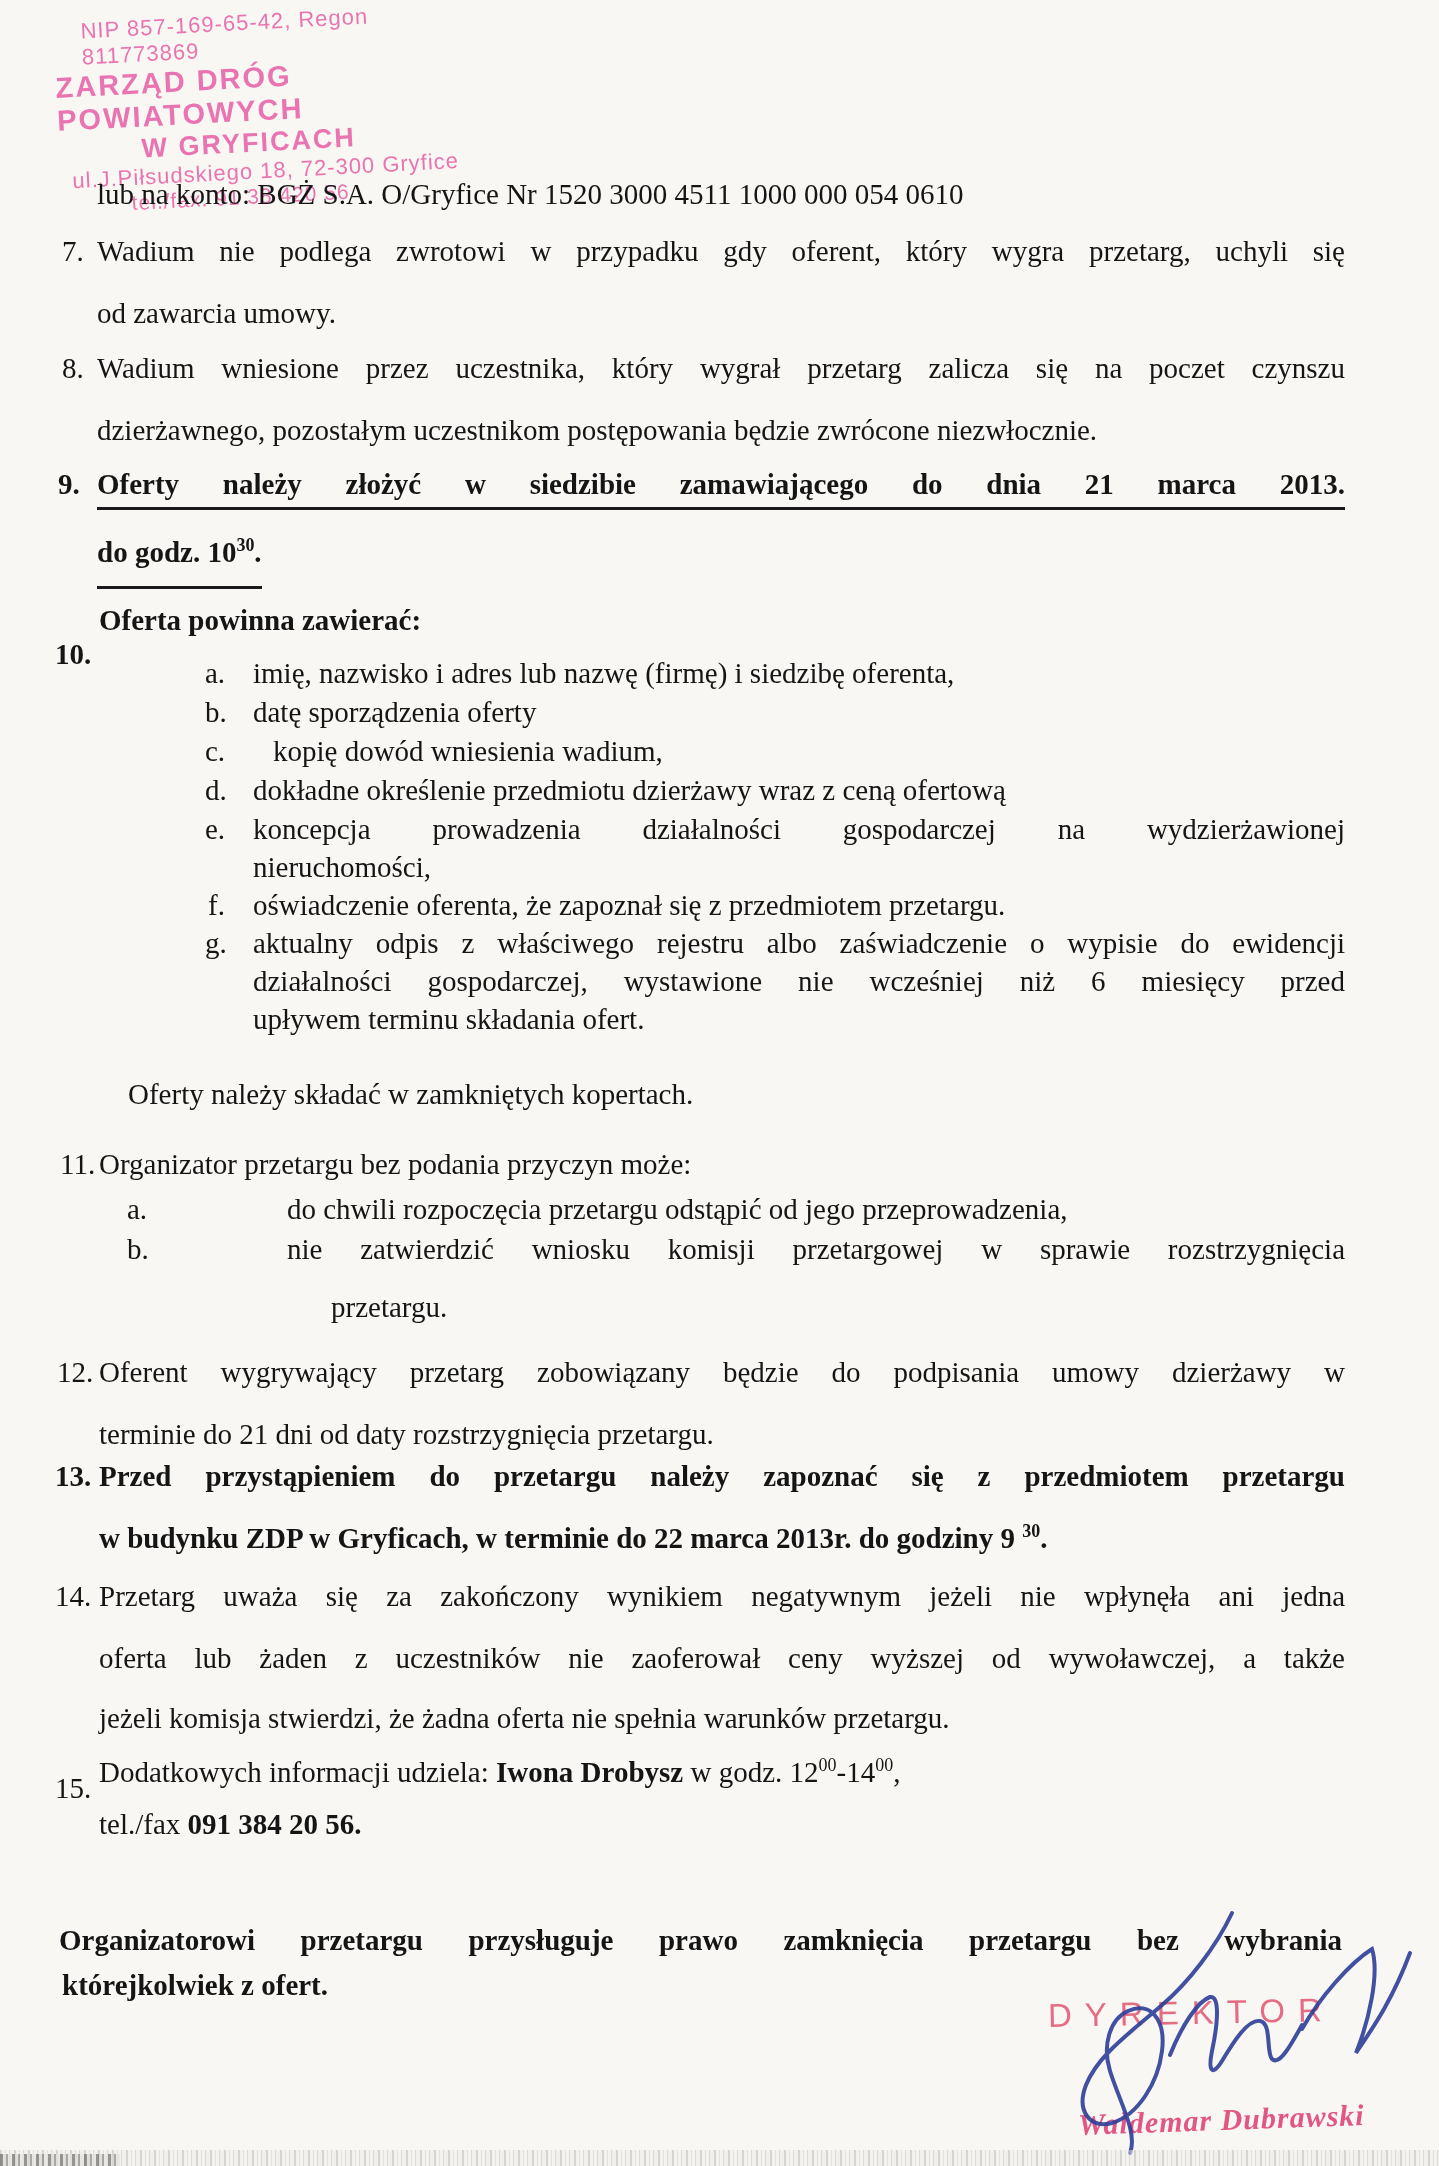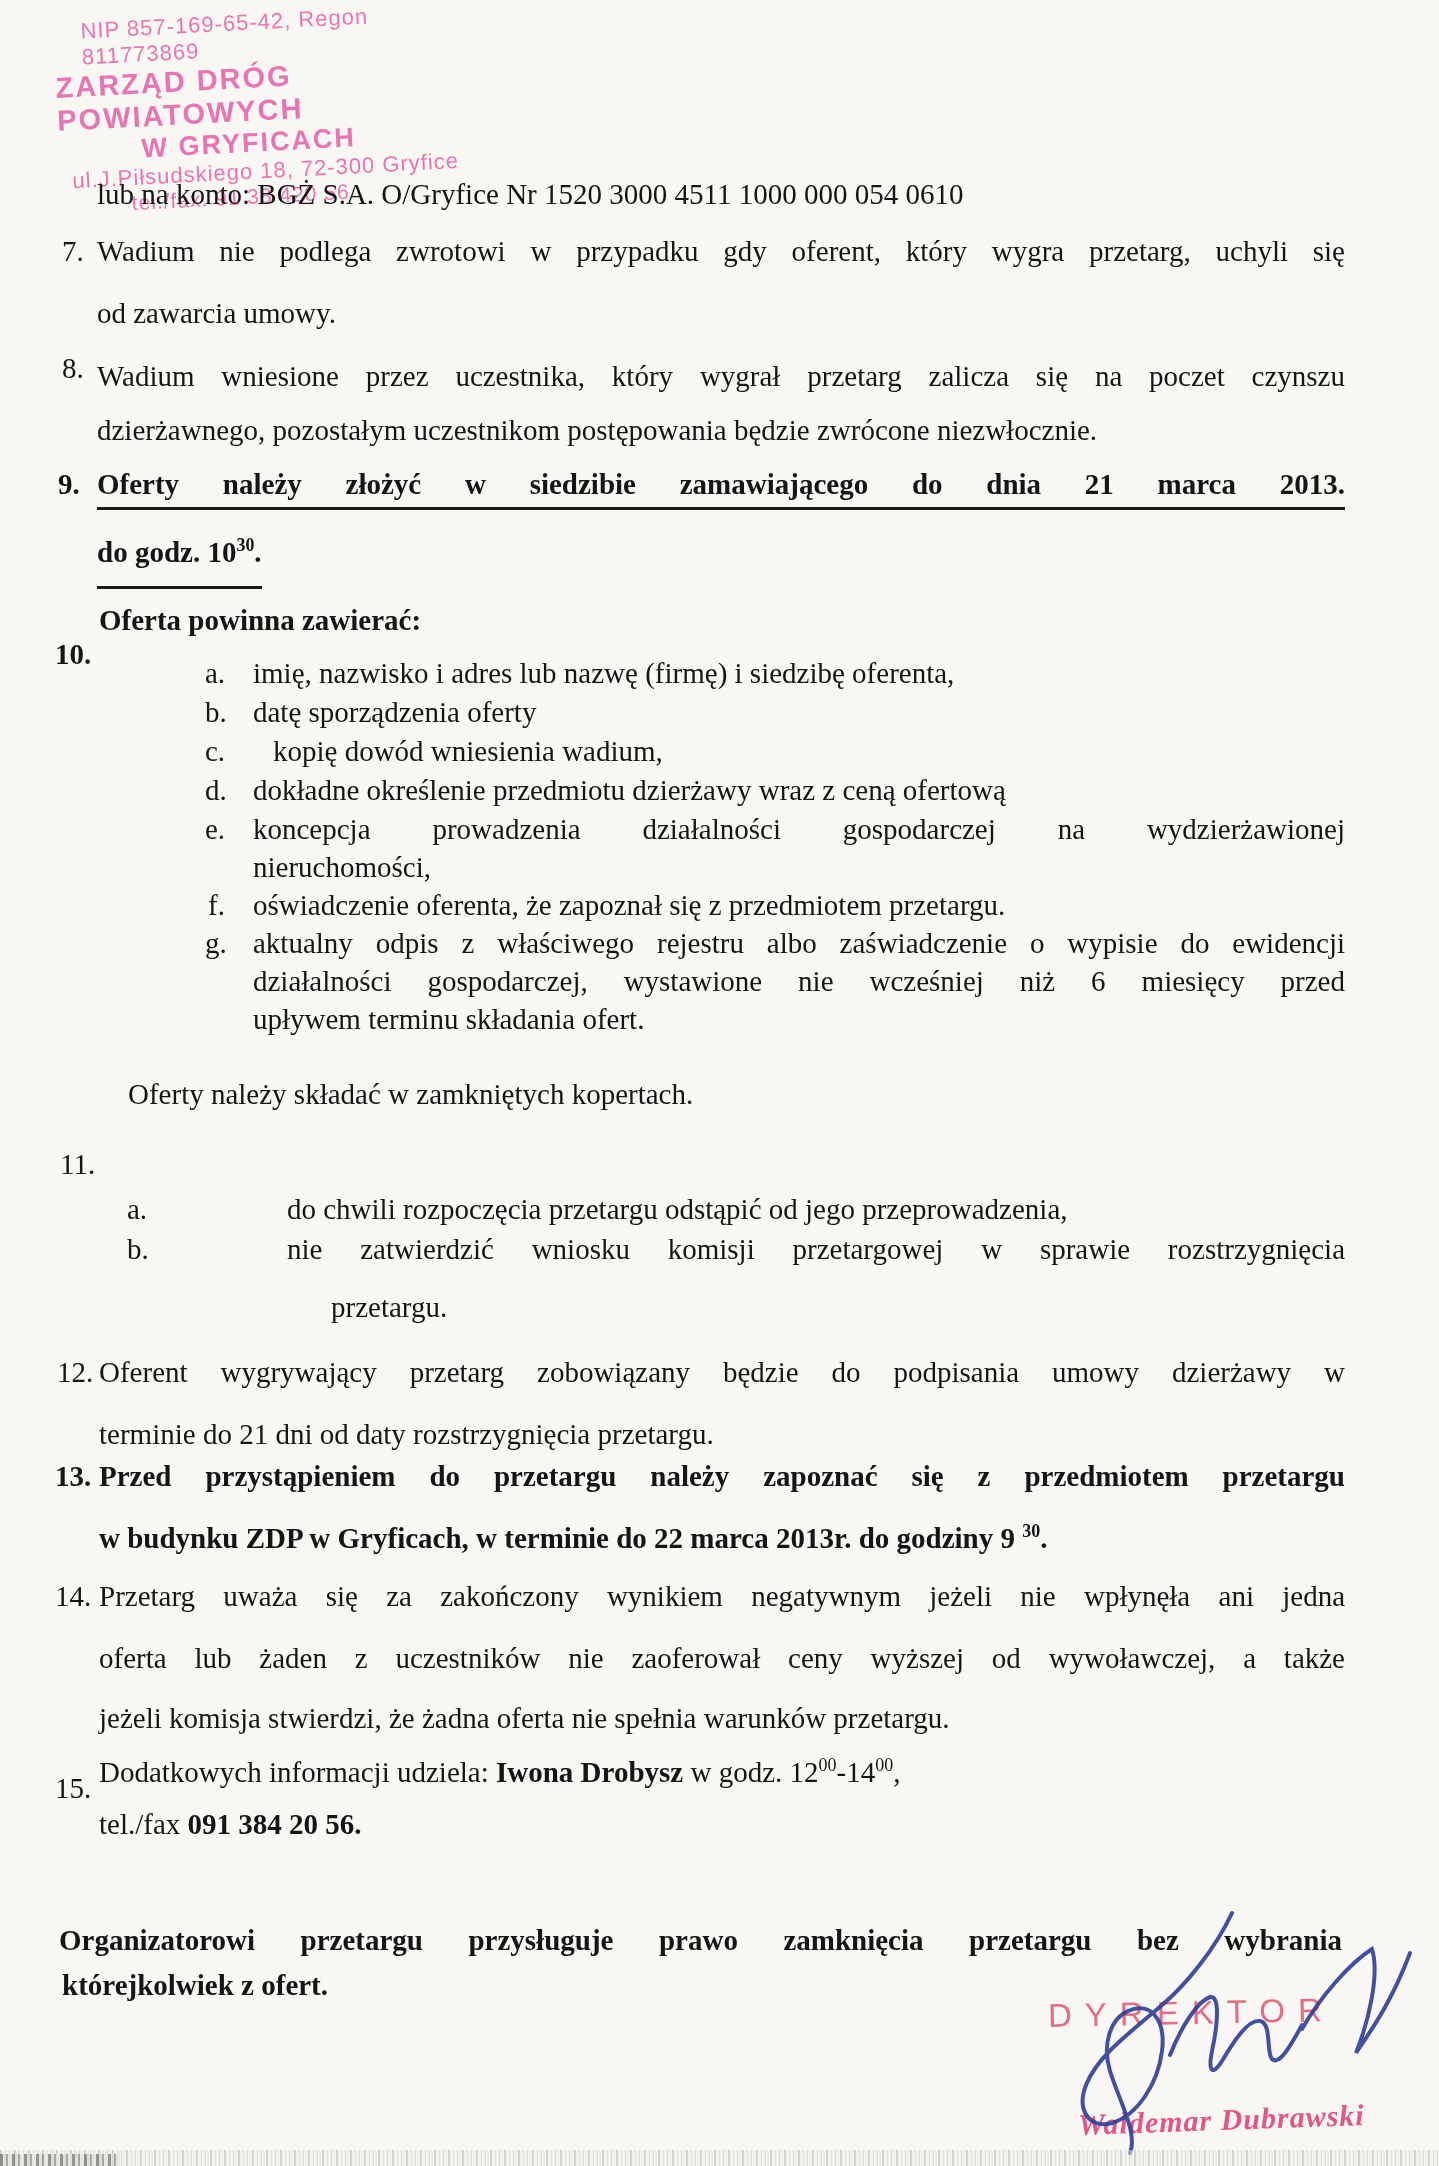--- a/index.html
+++ b/index.html
@@ -66,21 +66,21 @@
     <div class="s5">tel./fax. 91 38 420 56</div>
   </div>
 
   <div class="line" style="left:97px;top:176px;">lub na konto: BGŻ S.A. O/Gryfice Nr 1520 3000 4511 1000 000 054 0610</div>
 
   <div class="num" style="left:62px;top:233px;">7.</div>
   <div class="line just" style="left:97px;top:233px;width:1248px;">Wadium nie podlega zwrotowi w przypadku gdy oferent, który wygra przetarg, uchyli się</div>
   <div class="line" style="left:97px;top:295px;">od zawarcia umowy.</div>
 
   <div class="num" style="left:62px;top:350px;">8.</div>
-  <div class="line just" style="left:97px;top:350px;width:1248px;margin-top:8px;">Wadium wniesione przez uczestnika, który wygrał przetarg zalicza się na poczet czynszu</div>
+  <div class="line just" style="left:97px;top:350px;width:1248px;">Wadium wniesione przez uczestnika, który wygrał przetarg zalicza się na poczet czynszu</div>
   <div class="line" style="left:97px;top:412px;">dzierżawnego, pozostałym uczestnikom postępowania będzie zwrócone niezwłocznie.</div>
 
   <div class="num bold" style="left:58px;top:466px;">9.</div>
   <div class="line just bold ul-block" style="left:97px;top:466px;width:1248px;">Oferty należy złożyć w siedzibie zamawiającego do dnia 21 marca 2013.</div>
   <div class="line bold" style="left:97px;top:534px;"><span class="ul-inline"><span>do godz. 10</span><sup>30</sup><span>.</span></span></div>
 
   <div class="num bold" style="left:55px;top:636px;">10.</div>
   <div class="line bold" style="left:99px;top:602px;">Oferta powinna zawierać:</div>
 
   <div class="num" style="left:205px;top:655px;">a.</div>
@@ -97,20 +97,21 @@
   <div class="num" style="left:208px;top:887px;">f.</div>
   <div class="line" style="left:253px;top:887px;">oświadczenie oferenta, że zapoznał się z przedmiotem przetargu.</div>
   <div class="num" style="left:205px;top:925px;">g.</div>
   <div class="line just" style="left:253px;top:925px;width:1092px;">aktualny odpis z właściwego rejestru albo zaświadczenie o wypisie do ewidencji</div>
   <div class="line just" style="left:253px;top:963px;width:1092px;">działalności gospodarczej, wystawione nie wcześniej niż 6 miesięcy przed</div>
   <div class="line" style="left:253px;top:1001px;">upływem terminu składania ofert.</div>
 
   <div class="line" style="left:128px;top:1076px;">Oferty należy składać w zamkniętych kopertach.</div>
 
   <div class="num" style="left:60px;top:1146px;">11.</div>
+  <div class="line" style="left:99px;top:1146px;">Organizator przetargu bez podania przyczyn może:</div>
   <div class="num" style="left:127px;top:1191px;">a.</div>
   <div class="line" style="left:287px;top:1191px;">do chwili rozpoczęcia przetargu odstąpić od jego przeprowadzenia,</div>
   <div class="num" style="left:127px;top:1231px;">b.</div>
   <div class="line just" style="left:287px;top:1231px;width:1058px;">nie zatwierdzić wniosku komisji przetargowej w sprawie rozstrzygnięcia</div>
   <div class="line" style="left:287px;top:1289px;margin-left:44px;">przetargu.</div>
 
   <div class="num" style="left:57px;top:1354px;">12.</div>
   <div class="line just" style="left:99px;top:1354px;width:1246px;">Oferent wygrywający przetarg zobowiązany będzie do podpisania umowy dzierżawy w</div>
   <div class="line" style="left:99px;top:1416px;">terminie do 21 dni od daty rozstrzygnięcia przetargu.</div>
 

